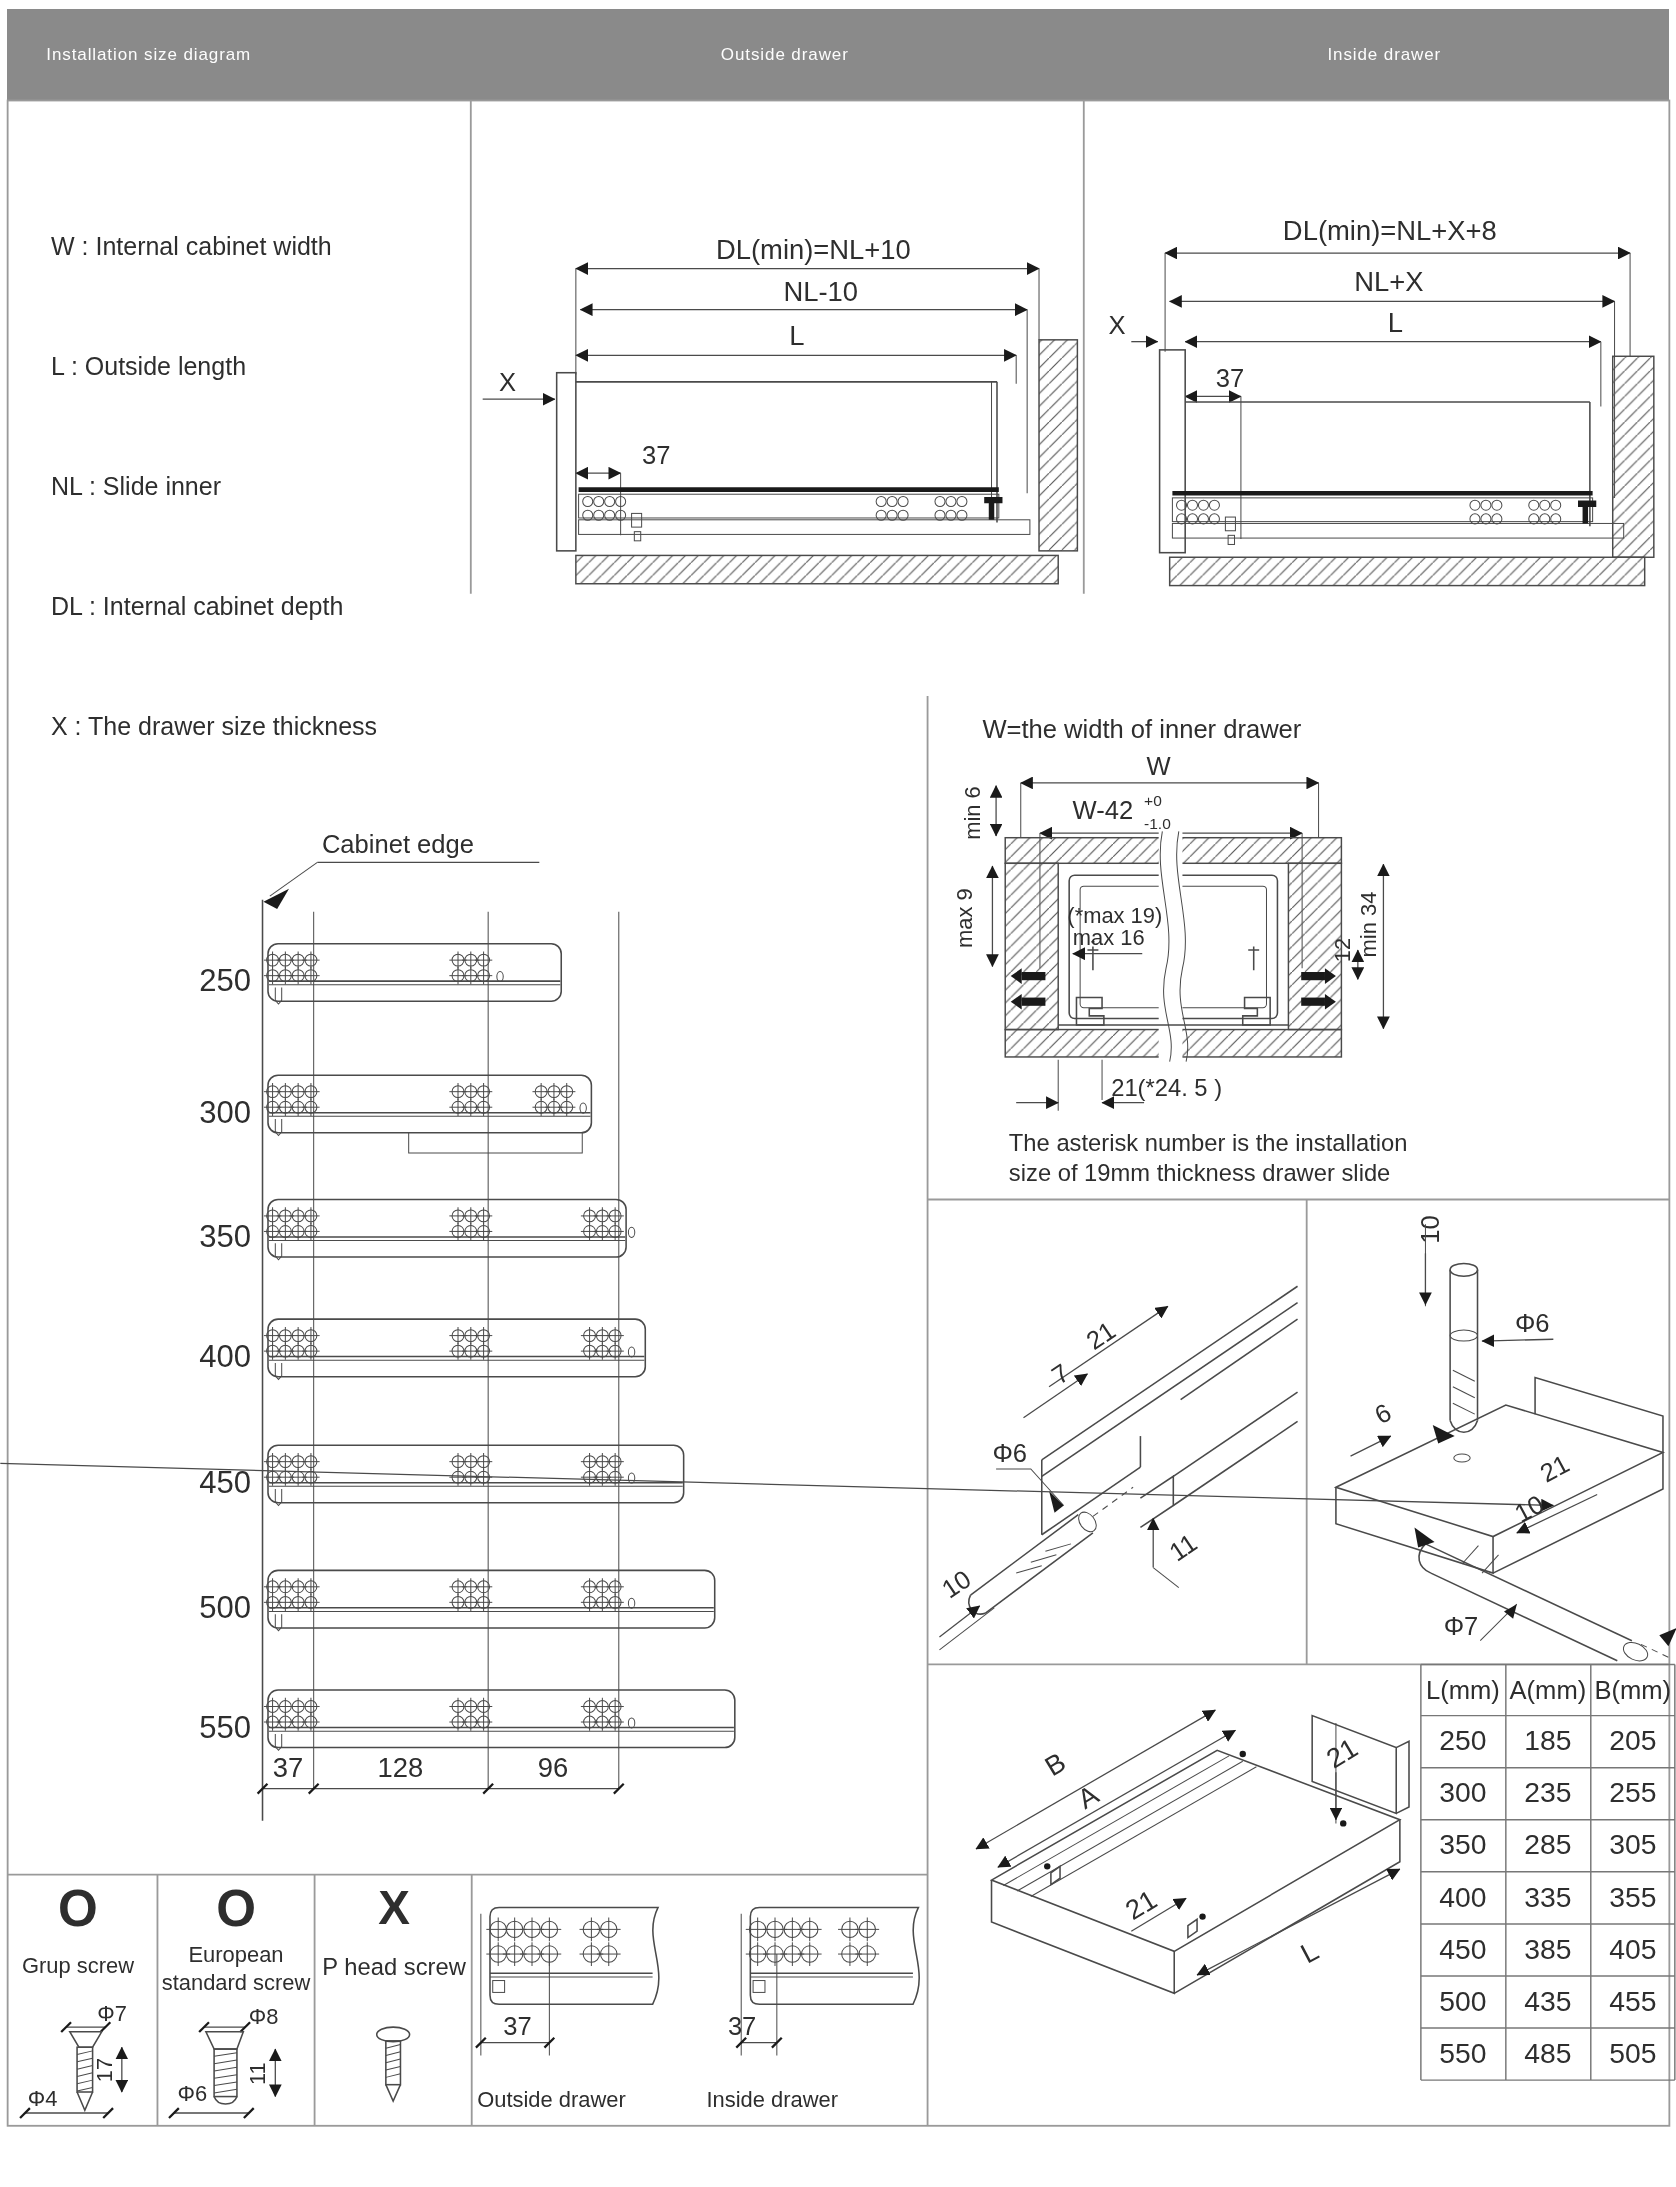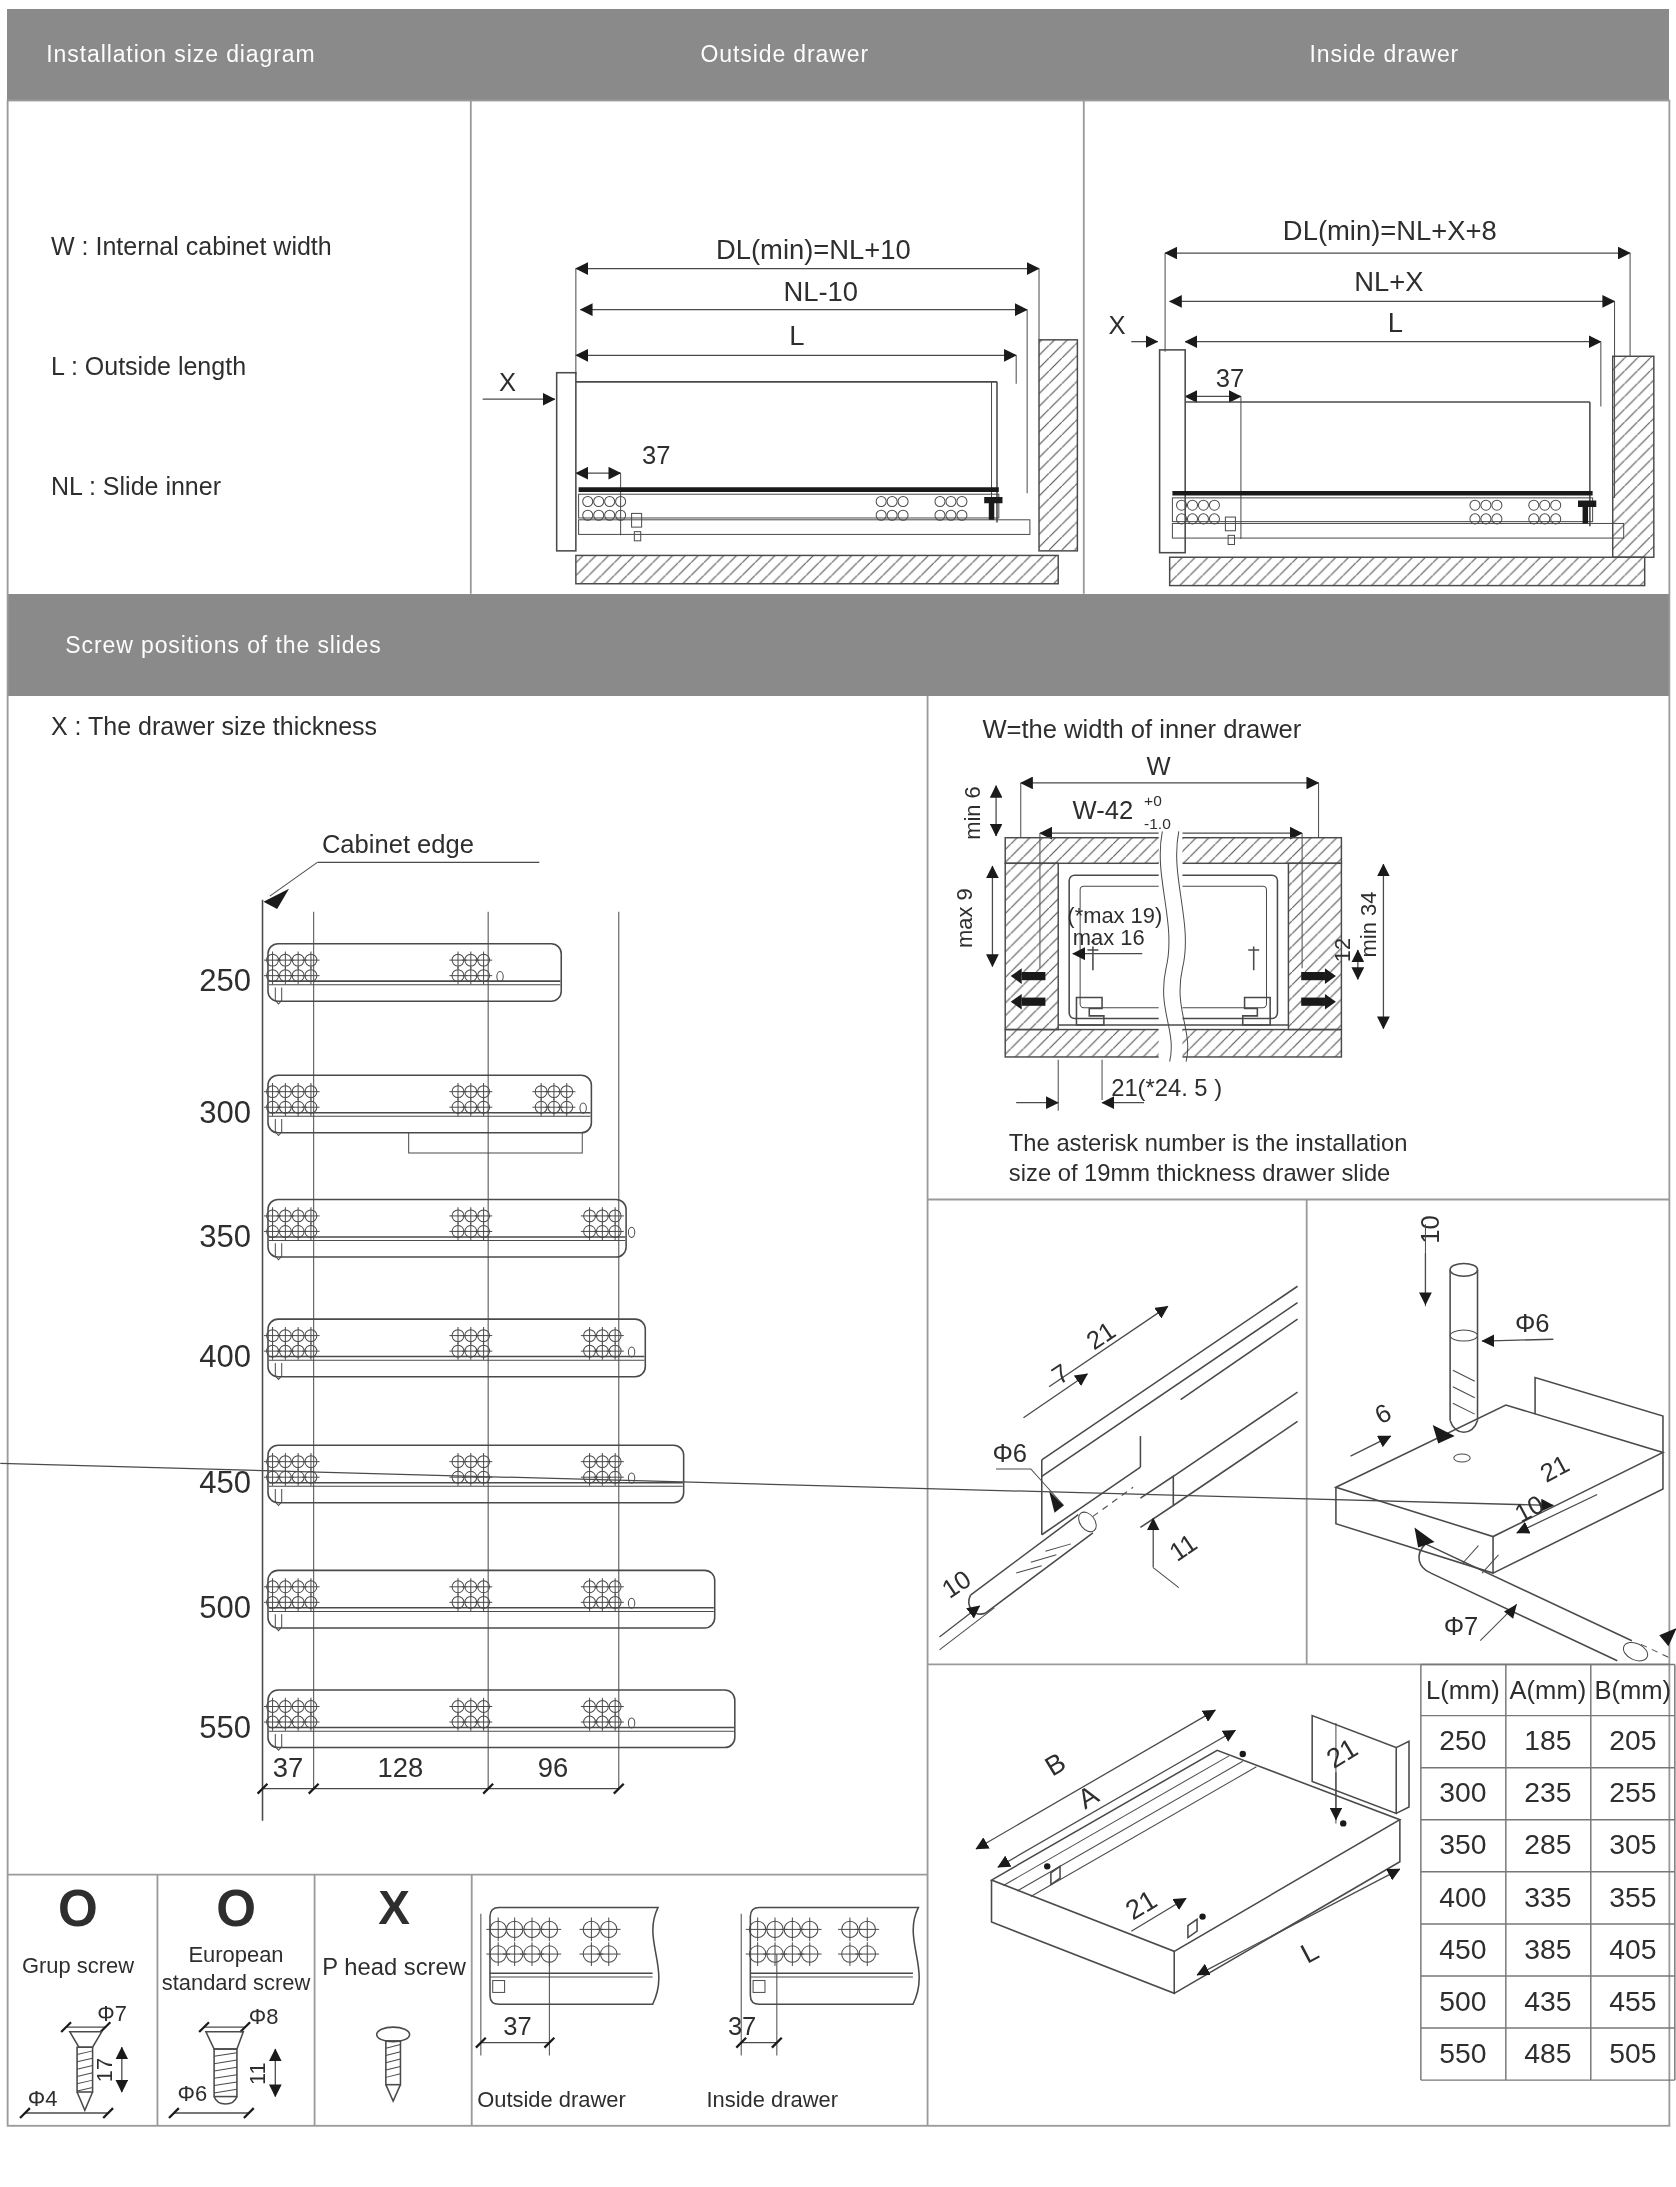--- a/index.html
+++ b/index.html
@@ -1,19 +1,19 @@
 <!DOCTYPE html>
 <html style="font-size:14.6px"><head>
 <meta charset="utf-8">
 <style>
   html,body{margin:0;padding:0;background:#fff;}
   #page{position:relative;width:1677px;height:2187px;background:#fff;
         font-family:"Liberation Sans", sans-serif;overflow:hidden;}
   .bar{position:absolute;left:7.3px;width:1662px;background:#8a8a8a;display:flex;align-items:center;}
-  .bar .t{color:#fdfdfd;font-size:23px;letter-spacing:0.9px;white-space:pre;}
+  .bar .t{color:#fdfdfd;font-size:17px;letter-spacing:0.9px;white-space:pre;}
   #bar1{top:9.1px;height:91px;}
   #bar2{top:594px;height:102px;}
   #bar1 .t1{position:absolute;left:39px;}
   #bar1 .t2{position:absolute;left:471px;width:613px;text-align:center;}
   #bar1 .t3{position:absolute;left:1084px;width:586px;text-align:center;}
   #bar2 .t1{position:absolute;left:58px;}
   #legend{position:absolute;left:51px;top:146px;font-size:25px;color:#2e2e2e;line-height:40px;white-space:pre;}
   svg{position:absolute;left:0;top:0;}
   svg text{fill:#2e2e2e;}
   .ln{stroke:#4a4a4a;stroke-width:1.7;fill:none;}
@@ -38,23 +38,20 @@
   </div>
 
   <div id="legend">
     <div>W : Internal cabinet width</div>
     <div>L : Outside length</div>
     <div>NL : Slide inner</div>
     <div>DL : Internal cabinet depth</div>
     <div>X : The drawer size thickness</div>
   </div>
 
-  <div id="bar2" class="bar">
-    <span class="t t1">Screw positions of the slides</span>
-  </div>
 
   <svg width="1677" height="2187" viewBox="0 0 1835 2394">
     <defs>
       <pattern id="hatch" patternUnits="userSpaceOnUse" width="14" height="14">
         <path d="M-3,17 L17,-3" stroke="#5a5a5a" stroke-width="1.3" fill="none"></path>
       </pattern>
       <marker id="ar" viewBox="0 0 10 10" refX="9.5" refY="5" markerWidth="10" markerHeight="10" orient="auto-start-reverse">
         <path d="M0,0 L10,5 L0,10 z" fill="#1a1a1a"></path>
       </marker>
       <marker id="tk" viewBox="0 0 10 10" refX="5" refY="5" markerWidth="11" markerHeight="11" orient="0">

